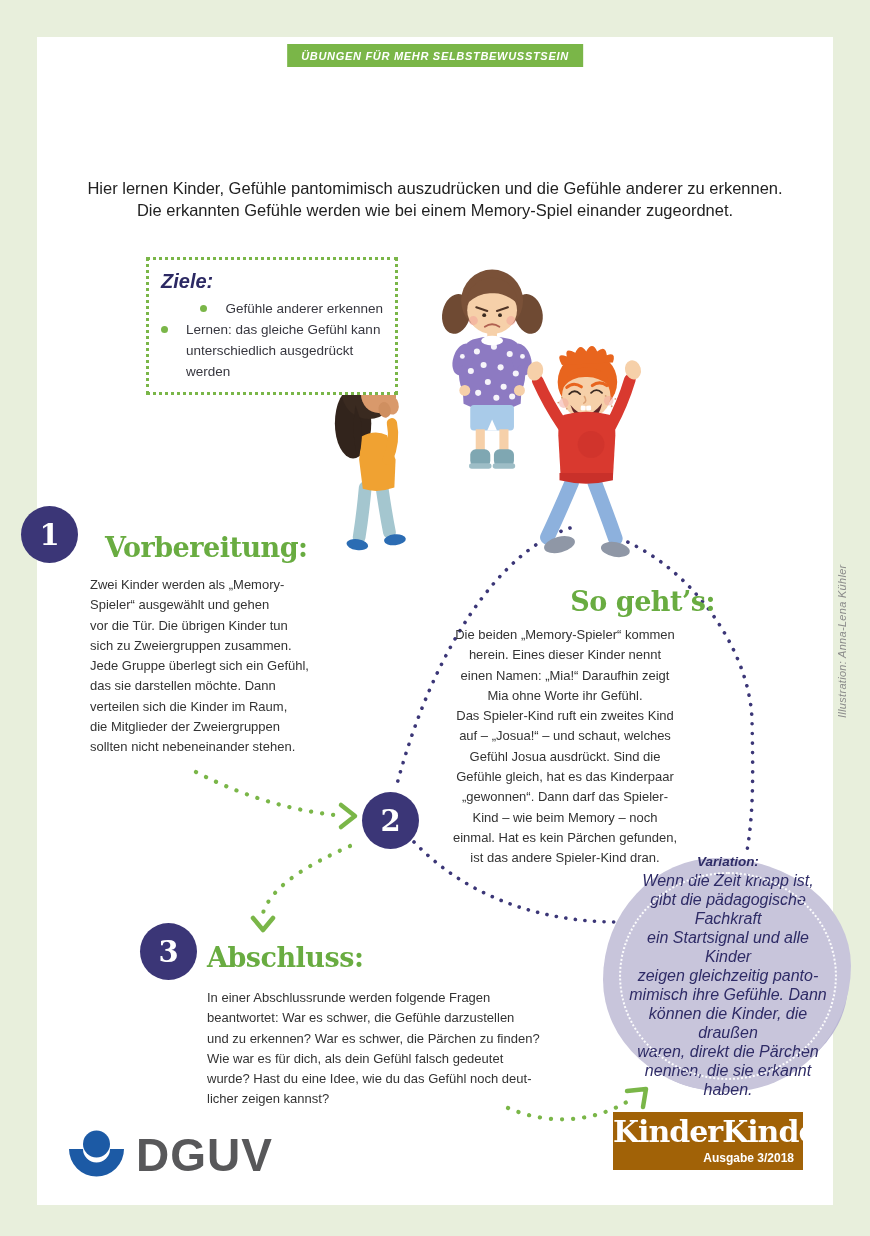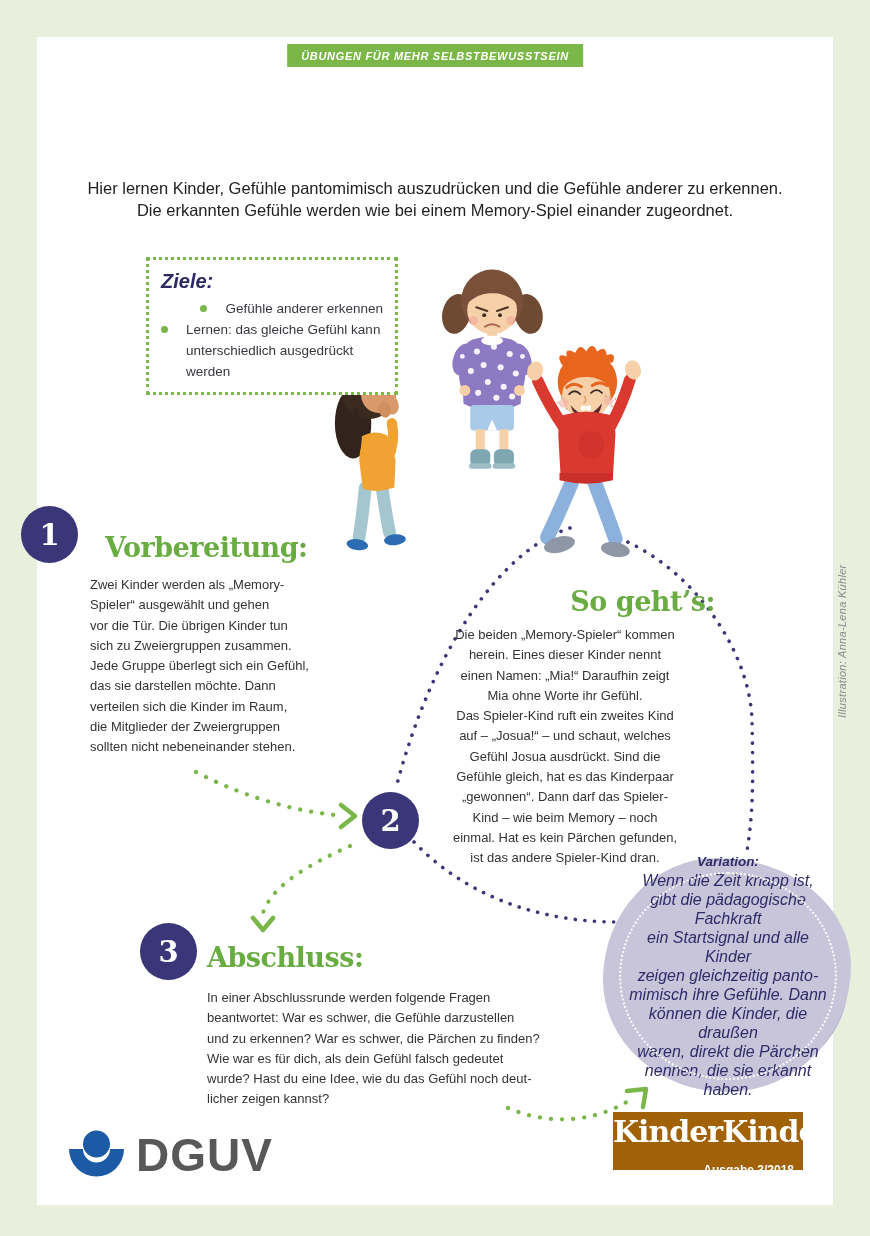--- a/index.html
+++ b/index.html
@@ -44,21 +44,21 @@
           writing-mode:vertical-rl;transform:rotate(180deg);
           font-size:11px;font-style:italic;color:#8a8a8a;letter-spacing:.3px;}
 
   .dguv{position:absolute;left:68px;top:1130px;display:flex;align-items:center;gap:10px;z-index:4;}
   .dguv-text{font-size:46px;font-weight:bold;color:#58585a;letter-spacing:1px;line-height:50px;}
 
   .kinder{position:absolute;left:613px;top:1112px;width:190px;height:58px;background:#a16207;color:#fff;
           z-index:6;box-sizing:border-box;padding-top:5px;}
   .kk{font-family:"DejaVu Serif",serif;font-weight:bold;font-size:30px;line-height:30px;
       letter-spacing:-1px;text-align:center;}
-  .issue{text-align:right;padding-right:9px;font-size:12px;font-weight:bold;margin-top:16px;padding-left:22px;}
+  .issue{text-align:right;padding-right:9px;font-size:12px;font-weight:bold;margin-top:4px;padding-left:22px;}
 
   svg.layer{position:absolute;left:0;top:0;z-index:1;pointer-events:none;}
   svg.kids{position:absolute;z-index:2;pointer-events:none;}
 </style>
 </head>
 <body>
 
 <div class="page">
   <div class="content"></div>
 

